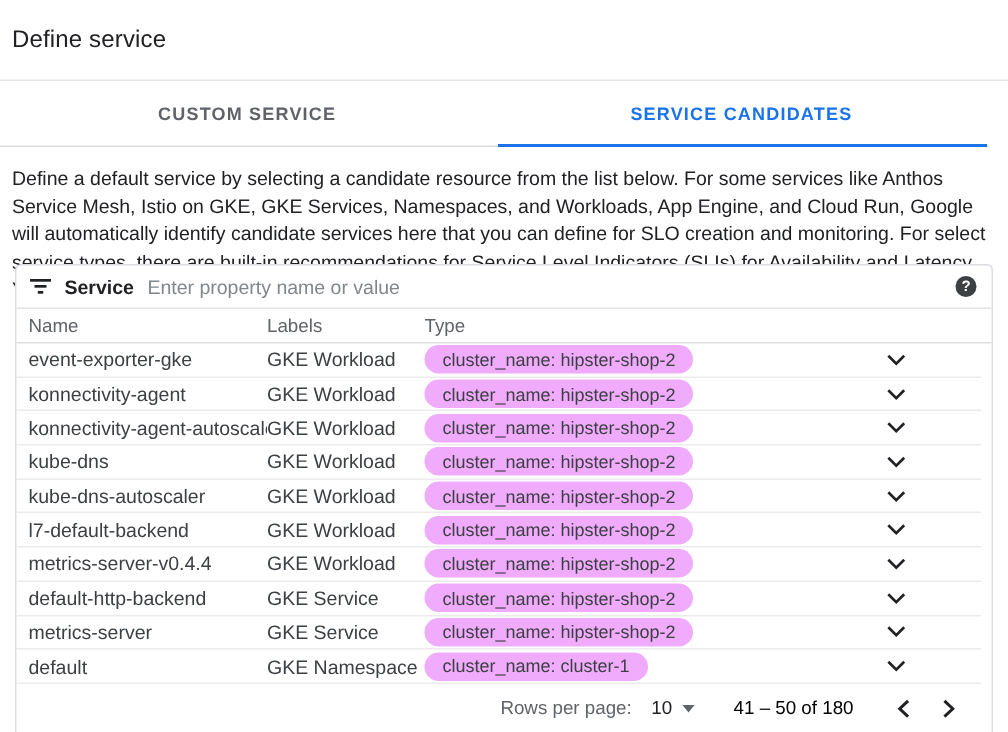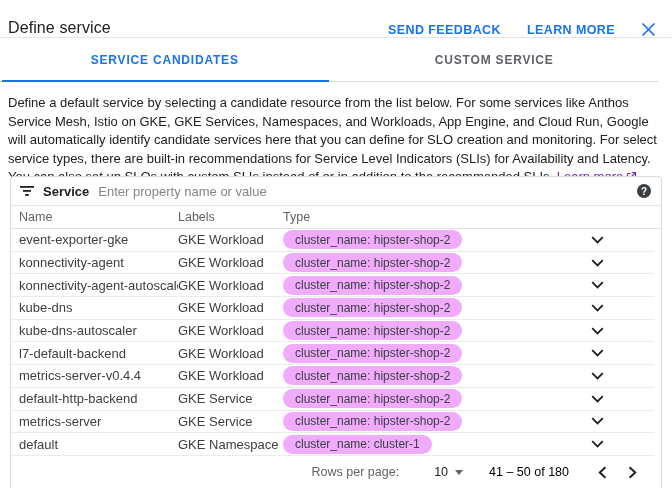--- a/index.html
+++ b/index.html
@@ -6,22 +6,22 @@
   html,body { width: 672px; height: 488px; }
   body {
     font-family: "Liberation Sans", sans-serif;
     background: #fff;
     color: #202124;
     position: relative;
     overflow: hidden;
   }
   
   .header {
-    display: flex; align-items: flex-end;
-    height: 38px;
+    display: flex; align-items: center;
+    height: 54px;
     padding: 0 16px 0 8px;
     border-bottom: 1px solid #e3e3e3;
   }
   .page-title { font-size: 16px; font-weight: 500; letter-spacing: .1px; }
   .header-actions { margin-left: auto; display: flex; align-items: center; gap: 26px; }
   .text-btn {
     color: #1a73e8; font-size: 12.5px; font-weight: 700;
     letter-spacing: .4px; cursor: pointer; background: none; border: none;
     font-family: "Liberation Sans", sans-serif;
   }
@@ -108,53 +108,44 @@
   }
   .cell-expand { display: flex; justify-content: center; }
   .expand-btn { background: none; border: none; cursor: pointer; display: flex; padding: 2px; }
   
   .tfoot {
     position: absolute; left: 0; right: 0; bottom: 0; height: 32px;
     display: flex; align-items: center; justify-content: flex-end;
     padding-right: 21px;
     font-size: 12.5px; color: #5f6368;
   }
-  .rpp-label { margin-right: 35px; }
+  .rpp-label { margin-right: 13px; }
   .rpp-select {
     display: flex; align-items: center; gap: 7px;
     color: #202124; cursor: pointer; margin-right: 26px;
   }
   .caret-down {
     width: 0; height: 0;
     border-left: 4px solid transparent; border-right: 4px solid transparent;
     border-top: 5px solid #5f6368;
   }
   .range-label { color: #000000; margin-right: 26px; }
   .page-btn { background: none; border: none; cursor: pointer; display: flex; padding: 3px; }
   .page-btn + .page-btn { margin-left: 15px; }
 </style>
 </head>
 <body>
 
 <div class="header">
   <div class="page-title">Define service</div>
-  <div class="header-actions">
-    <button class="text-btn">SEND FEEDBACK</button>
-    <button class="text-btn">LEARN MORE</button>
-    <button class="close-btn">
-      <svg width="15" height="15" viewBox="0 0 15 15">
-        <path d="M2 2 L13 13 M13 2 L2 13" stroke="#1a73e8" stroke-width="1.7" fill="none" stroke-linecap="round"></path>
-      </svg>
-    </button>
-  </div>
 </div>
 
 <div class="tabs">
+  <div class="tab">CUSTOM SERVICE</div>
   <div class="tab active">SERVICE CANDIDATES</div>
-  <div class="tab">CUSTOM SERVICE</div>
 </div>
 
 <p class="description"><span>Define a default service by selecting a candidate resource from the list below. For some services like Anthos Service Mesh, Istio on GKE, GKE Services, Namespaces, and Workloads, App Engine, and Cloud Run, Google will automatically identify candidate services here that you can define for SLO creation and monitoring. For select service types, there are built-in recommendations for Service Level Indicators (SLIs) for Availability and Latency. You can also set up SLOs with custom SLIs instead of or in addition to the recommended SLIs.</span>
   <span class="learn-more-link"><span>Learn more</span><svg class="ext-icon" width="11" height="11" viewBox="0 0 11 11">
         <path d="M1.5 2.5 h3 M1.5 2.5 v7 h7 v-3" stroke="#7627bb" stroke-width="1.2" fill="none"></path>
         <path d="M6 1.5 h3.5 v3.5 M9.5 1.5 L5.2 5.8" stroke="#7627bb" stroke-width="1.2" fill="none"></path>
       </svg></span>
 </p>
 
 <div class="card">

